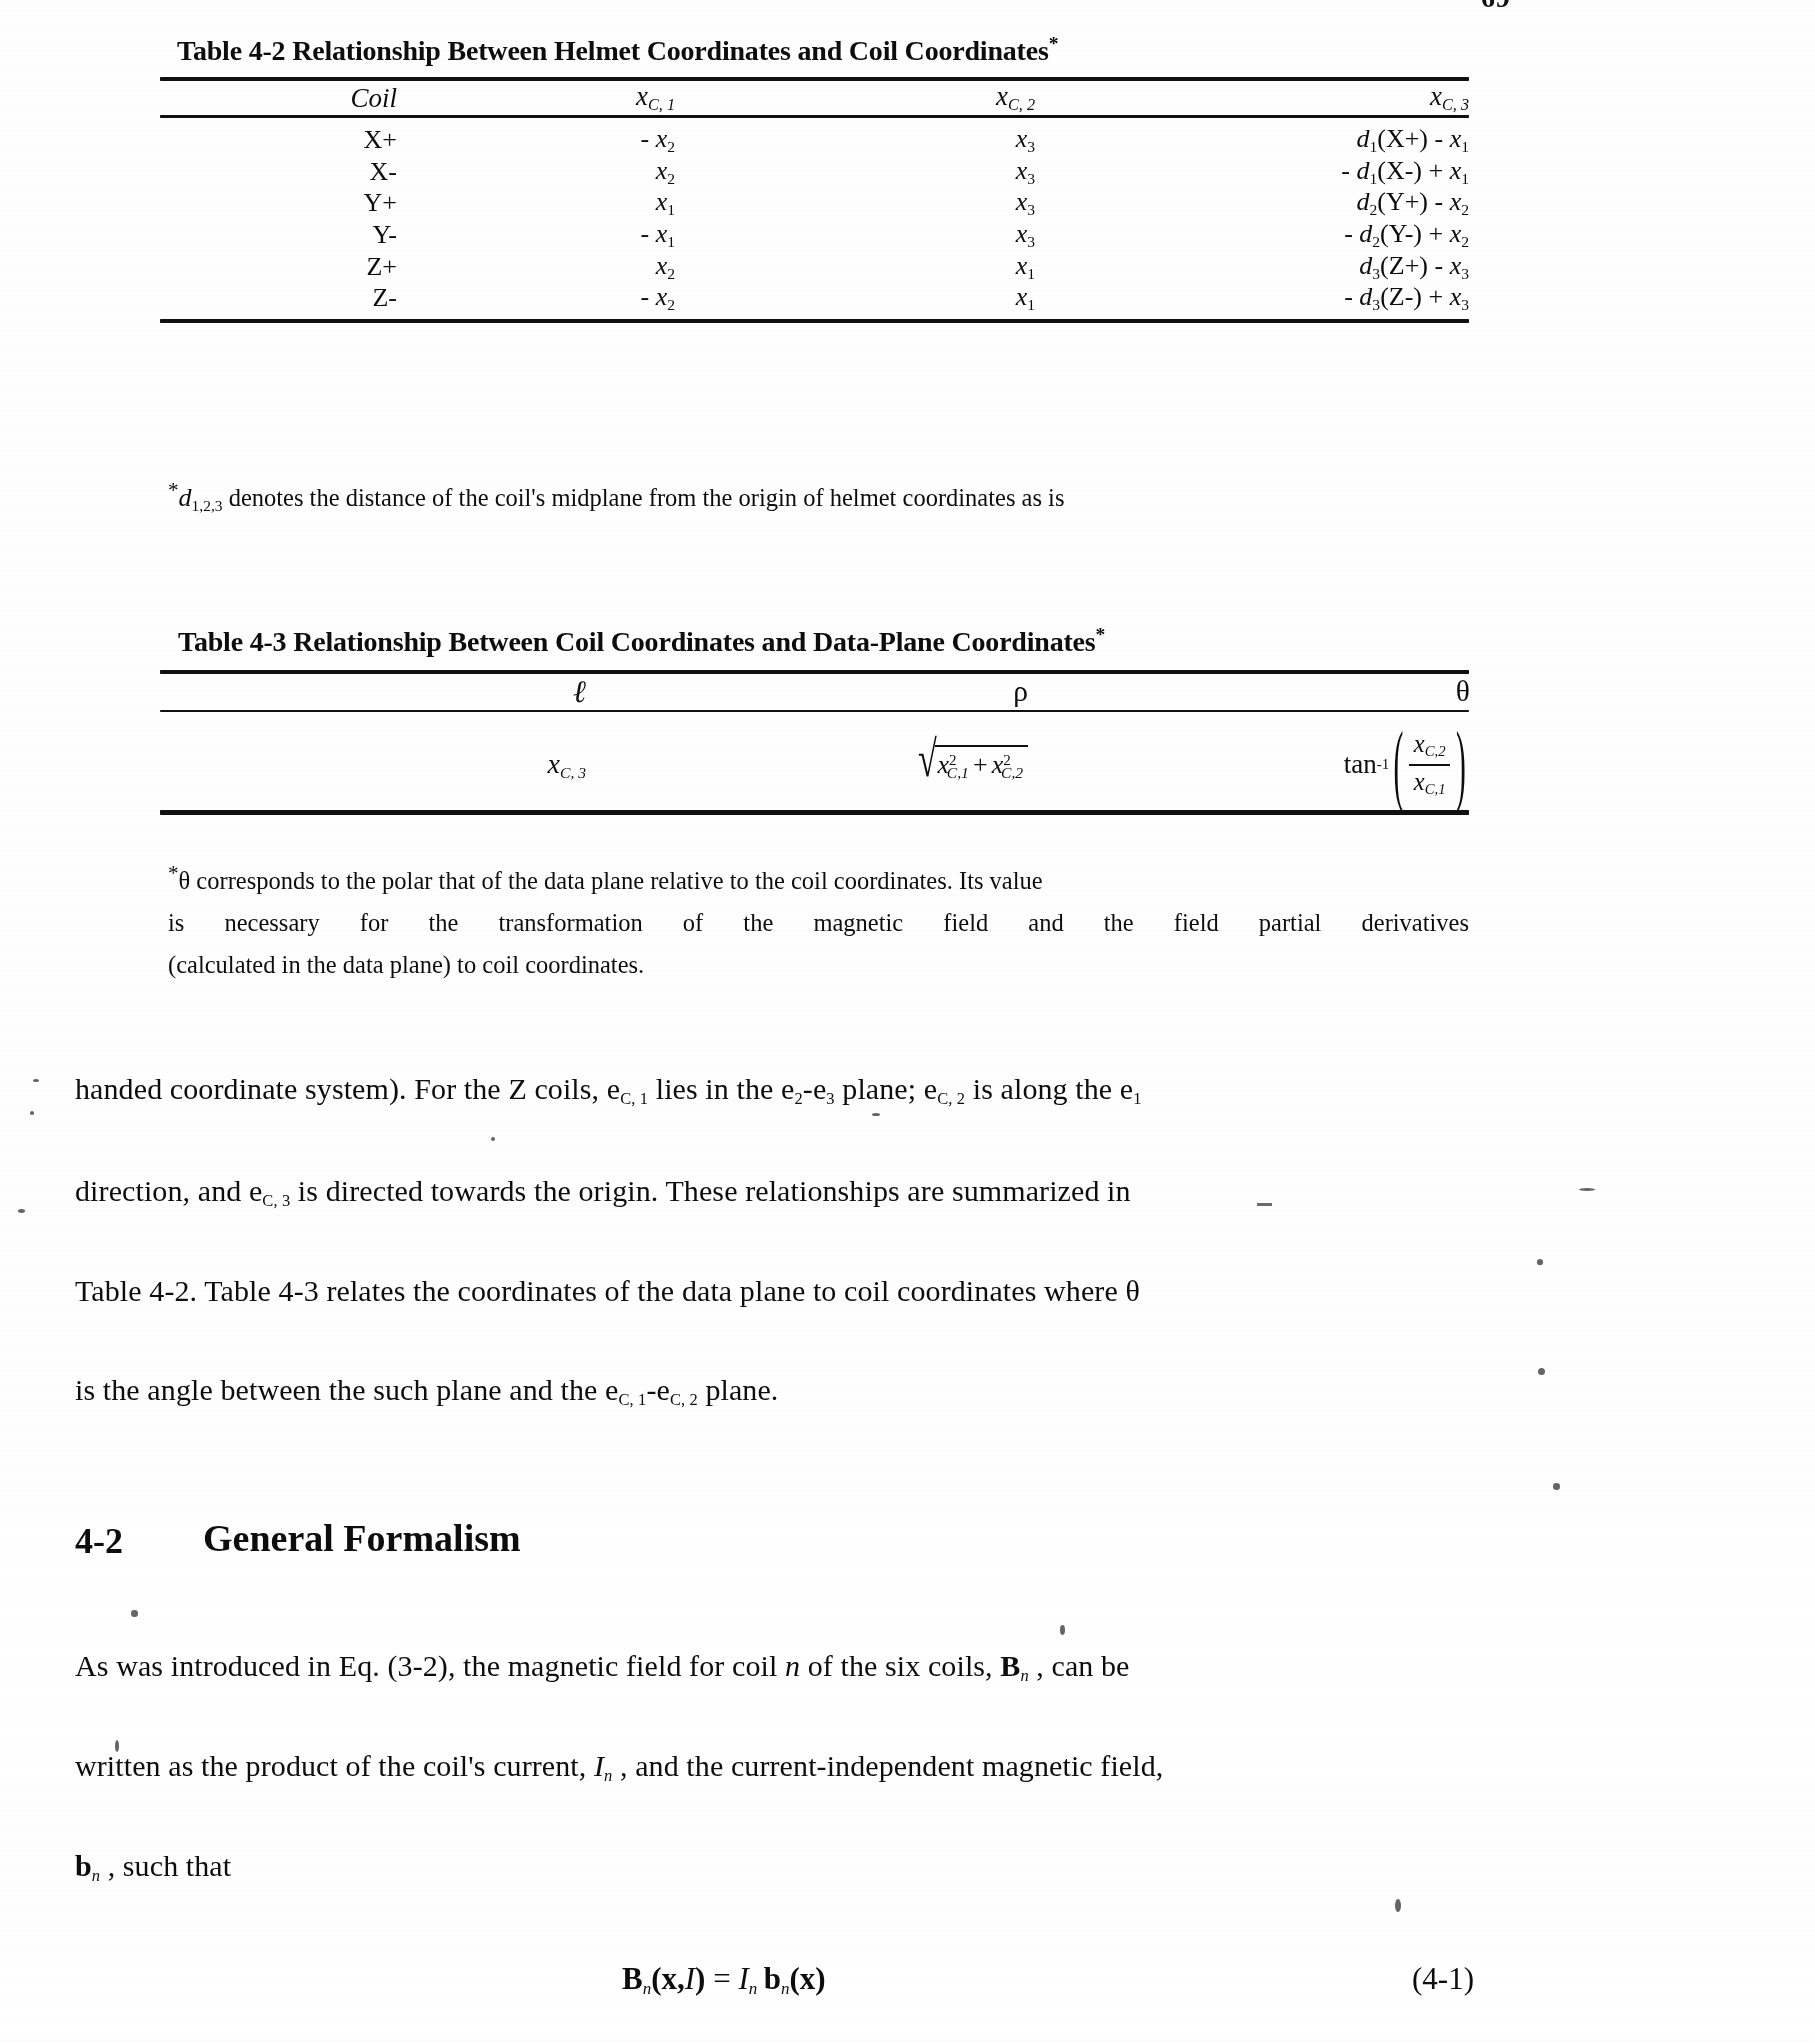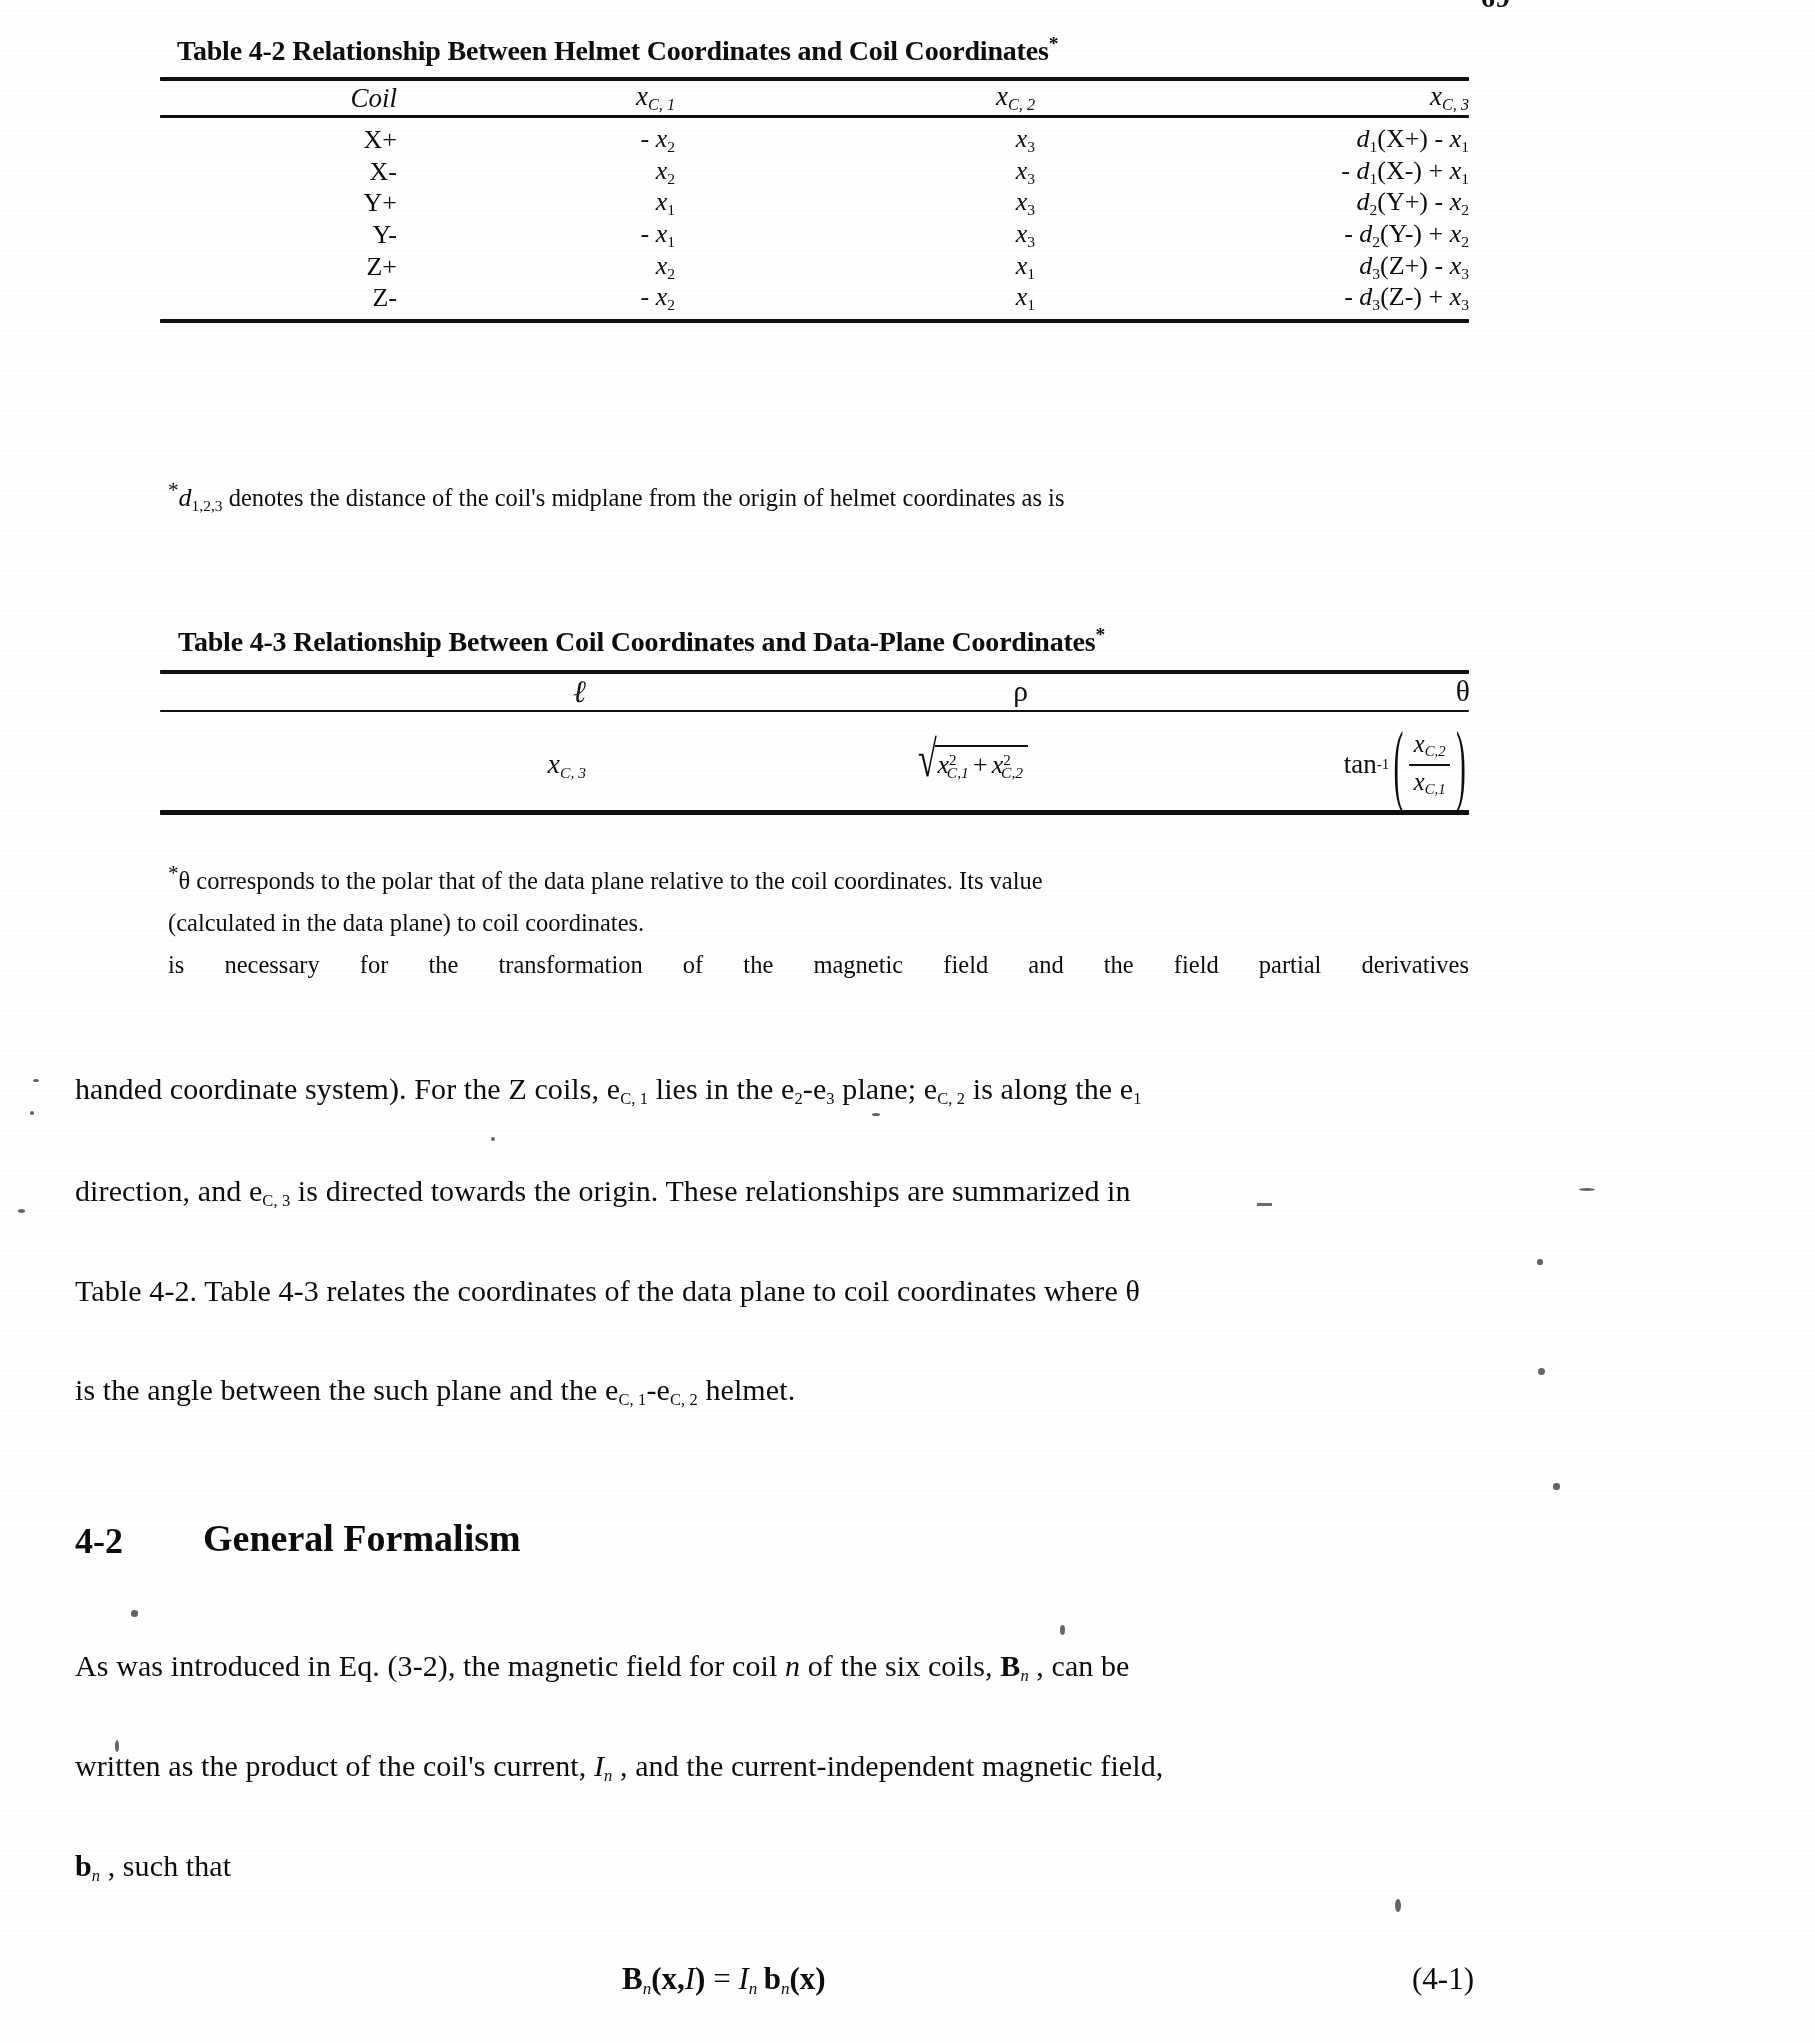--- a/index.html
+++ b/index.html
@@ -380,36 +380,36 @@
           </td>
         </tr>
       </tbody>
     </table>
 
     <div class="rule" style="margin-top:11.5px;"></div>
   </div>
 
   <div class="footnote" style="left:168px; top:859px; width:1301px;">
     <div><span class="star">*</span><span>θ corresponds to the polar that of the data plane relative to the coil coordinates.  Its value</span></div>
+    <div style="margin-top:8.2px; text-align:justify; text-align-last:justify;">is necessary for the transformation of the magnetic field and the field partial derivatives</div>
     <div style="margin-top:8.2px;">(calculated in the data plane) to coil coordinates.</div>
-    <div style="margin-top:8.2px; text-align:justify; text-align-last:justify;">is necessary for the transformation of the magnetic field and the field partial derivatives</div>
   </div>
 
   <div class="body-line" style="left:75px; top:1072px;">
     <span>handed coordinate system).  For the Z coils, e</span><sub class="sn" style="font-size:0.55em;">C, 1</sub><span> lies in the e</span><sub class="sn" style="font-size:0.55em;">2</sub><span>-e</span><sub class="sn" style="font-size:0.55em;">3</sub><span> plane; e</span><sub class="sn" style="font-size:0.55em;">C, 2</sub><span> is along the e</span><sub class="sn" style="font-size:0.55em;">1</sub>
   </div>
 
   <div class="body-line" style="left:75px; top:1174px;">
     <span>direction, and e</span><sub class="sn" style="font-size:0.55em;">C, 3</sub><span> is directed towards the origin.  These relationships are summarized in</span>
   </div>
 
   <div class="body-line" style="left:75px; top:1274px;">Table 4-2.  Table 4-3 relates the coordinates of the data plane to coil coordinates where θ</div>
 
   <div class="body-line" style="left:75px; top:1373px;">
-    <span>is the angle between the such plane and the e</span><sub class="sn" style="font-size:0.55em;">C, 1</sub><span>-e</span><sub class="sn" style="font-size:0.55em;">C, 2</sub><span> helmet.</span>
+    <span>is the angle between the such plane and the e</span><sub class="sn" style="font-size:0.55em;">C, 1</sub><span>-e</span><sub class="sn" style="font-size:0.55em;">C, 2</sub><span> plane.</span>
   </div>
 
   <div class="section-num" style="left:75px; top:1520px;">4-2</div>
   <div class="section-title" style="left:203px; top:1516px;">General Formalism</div>
 
   <div class="body-line" style="left:75px; top:1649px;">
     <span>As was introduced in Eq. (3-2), the magnetic field for coil </span><span class="mi">n</span><span> of the six coils, </span><span style="font-weight:bold;">B</span><sub class="s" style="font-size:0.55em;">n</sub><span> , can be</span>
   </div>
 
   <div class="body-line" style="left:75px; top:1749px;">

